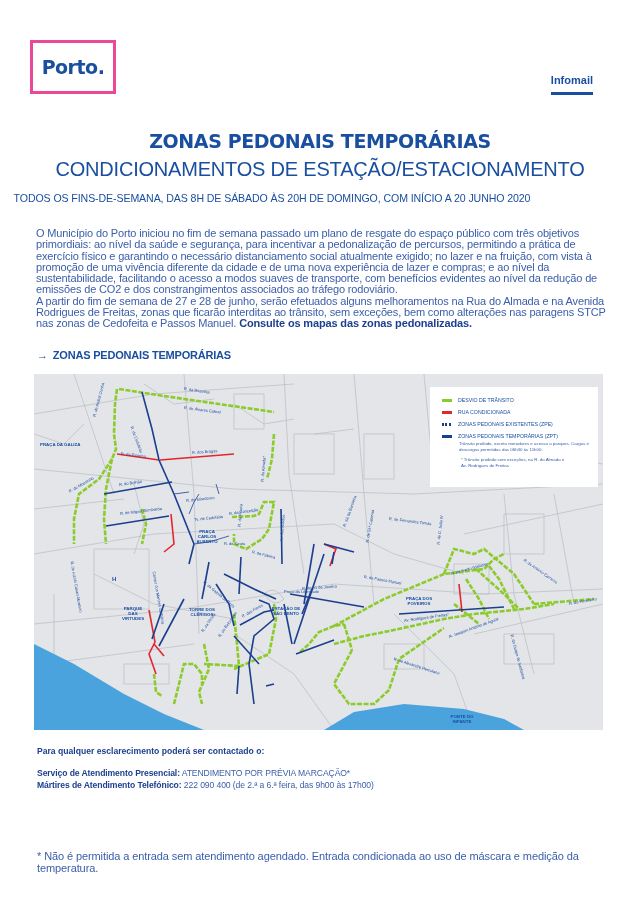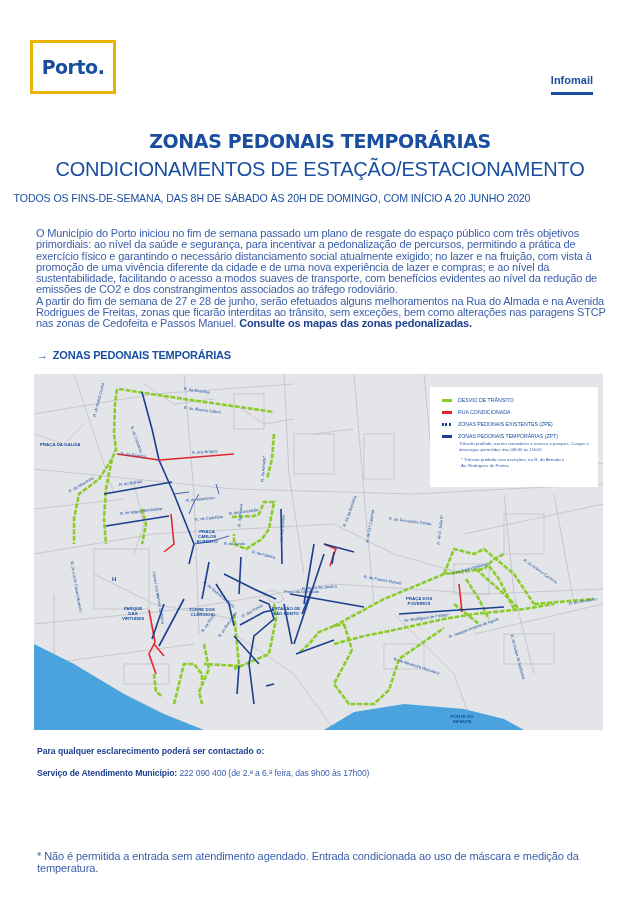--- a/index.html
+++ b/index.html
@@ -1,19 +1,19 @@
 <!DOCTYPE html>
 <html><head>
 <meta charset="utf-8">
 <style>
   html, body { margin: 0; padding: 0; background: #ffffff; }
   body { width: 640px; height: 900px; position: relative; overflow: hidden;
          font-family: "Liberation Sans", sans-serif; color: #1d3f8f; }
   .logo { position: absolute; left: 30px; top: 40px; width: 86px; height: 54px;
-          border: 3px solid #eab308; box-sizing: border-box; display: flex;
+          border: 3px solid #ec4899; box-sizing: border-box; display: flex;
           align-items: center; justify-content: center; }
   .logo span { font-family: "DejaVu Sans", sans-serif; font-weight: bold; font-size: 19px;
                color: #1a4fa0; letter-spacing: -0.5px; }
   .infomail { position: absolute; right: 47px; top: 74px; font-weight: bold; font-size: 11px;
               color: #1a4fa0; }
   .infomail-bar { position: absolute; right: 47px; top: 92px; width: 42px; height: 3px; background: #1a4fa0; }
 
   .title1 { position: absolute; left: 0; width: 640px; top: 130px; text-align: center;
             font-family: "DejaVu Sans", sans-serif; font-weight: bold; font-size: 19px; color: #1a4fa0; letter-spacing: -0.4px; }
   .title2 { position: absolute; left: 0; width: 640px; top: 158px; text-align: center;
@@ -246,15 +246,16 @@
       <span class="leg-swatch" style="background:#1a3f8f;"></span>
       <span>ZONAS PEDONAIS TEMPORÁRIAS (ZPT)</span>
     </div>
     <div class="leg-note" style="top:54px;">Trânsito proibido, exceto moradores e acesso a parques. Cargas e descargas permitidas das 06h30 às 11h00.</div>
     <div class="leg-note" style="top:70px;left:31px;width:110px;">* Trânsito proibido sem exceções, na R. do Almada e Av. Rodrigues de Freitas</div>
   </div>
 </div>
 
 <div class="contact-lead">Para qualquer esclarecimento poderá ser contactado o:</div>
 <div class="contact">
-  <div><b>Serviço de Atendimento Município:</b><span> 222 090 400 (de 2.ª a 6.ª feira, das 9h00 às 17h00)</span></div>
+  <div><b>Serviço de Atendimento Presencial:</b><span> ATENDIMENTO POR PRÉVIA MARCAÇÃO*</span></div>
+  <div><b>Mártires de Atendimento Telefónico:</b><span> 222 090 400 (de 2.ª a 6.ª feira, das 9h00 às 17h00)</span></div>
 </div>
 <div class="footnote">* Não é permitida a entrada sem atendimento agendado. Entrada condicionada ao uso de máscara e medição da temperatura.</div>
 
 </body></html>

